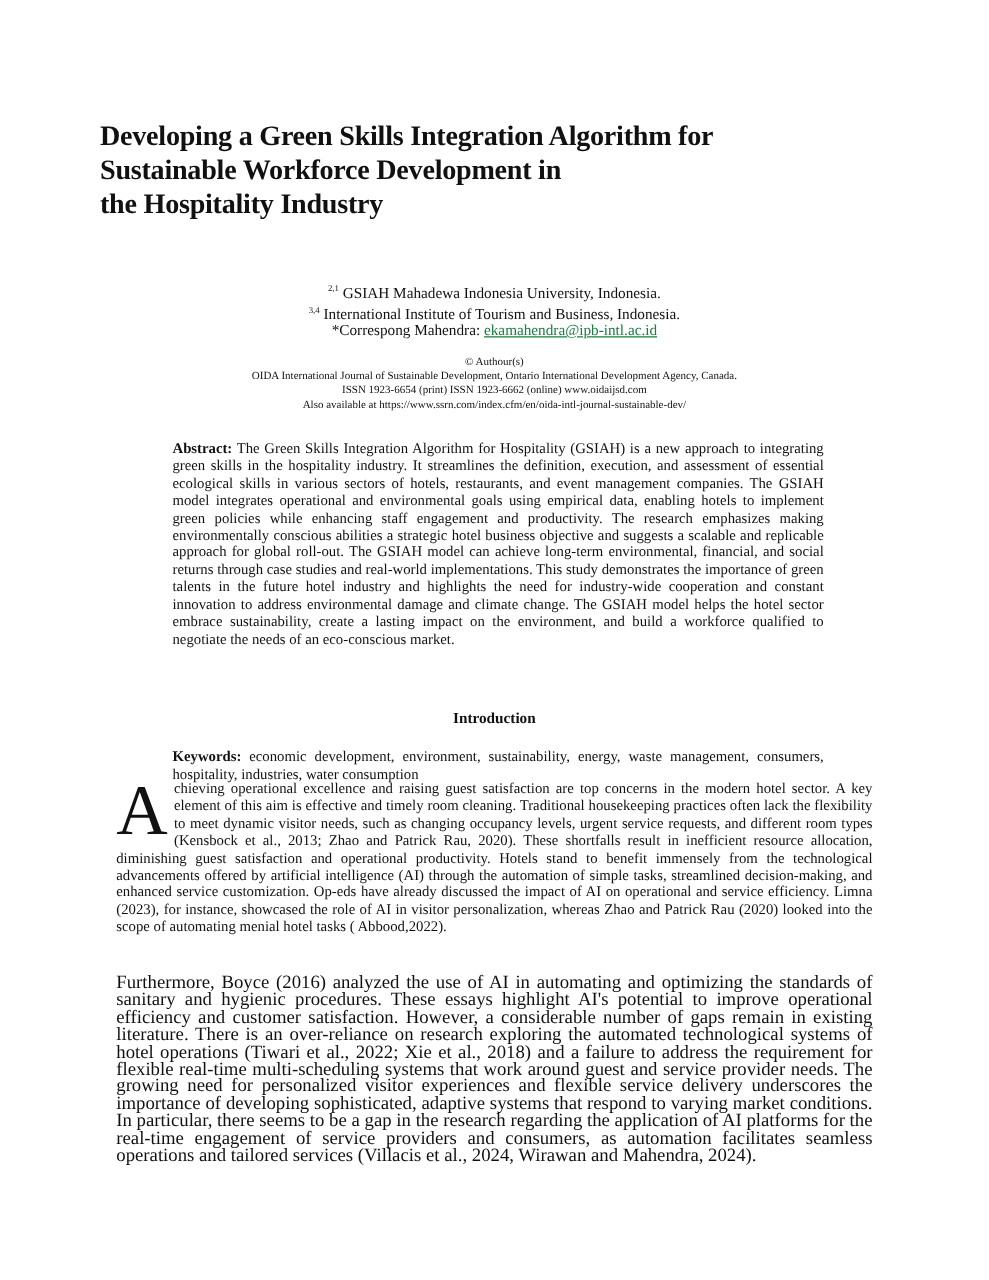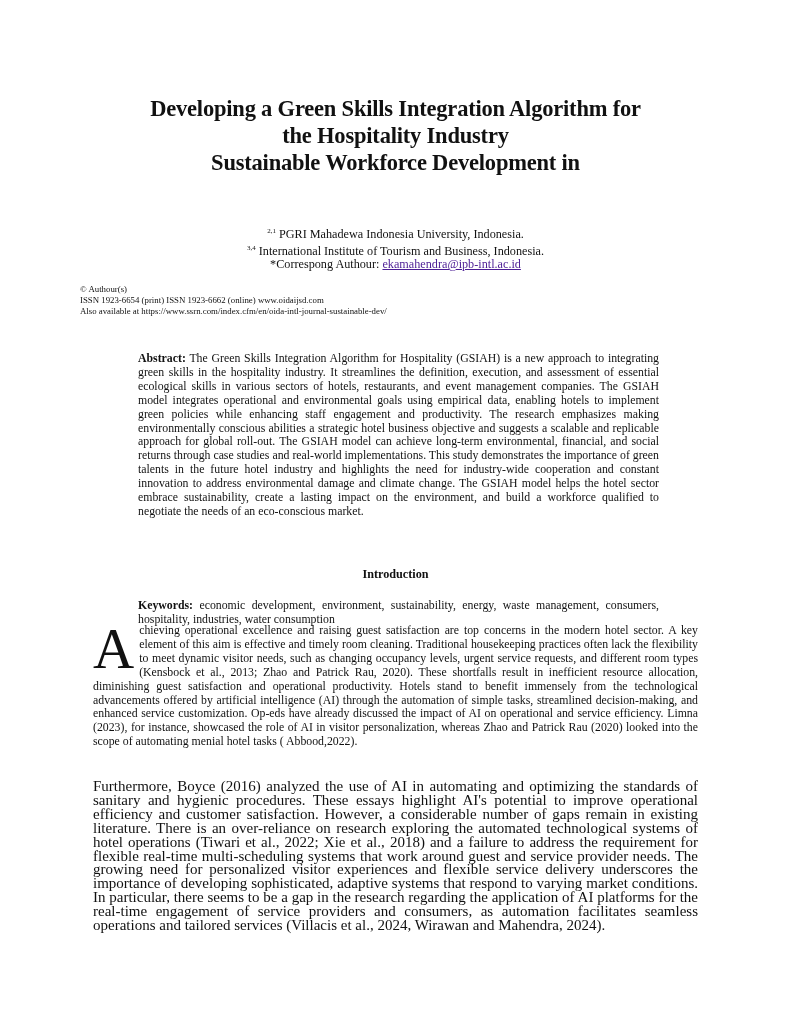--- a/index.html
+++ b/index.html
@@ -1,69 +1,70 @@
 <!DOCTYPE html>
 <html><head>
 <meta charset="utf-8">
 <style>
   html, body { margin: 0; padding: 0; background: #ffffff; }
   body { width: 791px; height: 1024px; position: relative; overflow: hidden; color: #111; font-family: "Liberation Serif", "DejaVu Serif", serif; }
   .page { position: absolute; left: 0; top: 0; width: 791px; height: 1024px; }
 
-  .title { position: absolute; left: 80px; width: 631px; top: 95px; text-align: center; font-weight: bold; font-size: 22.5px; line-height: 27px; letter-spacing: -0.2px; }
+  .title { position: absolute; left: 80px; width: 631px; top: 95px; font-weight: bold; font-size: 22.5px; line-height: 27px; letter-spacing: -0.2px; }
   .title div { white-space: nowrap; }
 
   .authors { position: absolute; left: 80px; width: 631px; top: 188px; text-align: center; font-weight: bold; font-size: 14.6px; line-height: 18.5px; }
   .authors sup { font-size: 8.5px; vertical-align: 6px; font-weight: bold; }
   .affil { position: absolute; left: 80px; width: 631px; top: 225px; text-align: center; font-size: 12.2px; line-height: 13.6px; }
   .affil sup { font-size: 7px; vertical-align: 5px; }
-  .affil a { color: #4c1d95; text-decoration: underline; }
+  .affil a { color: #15803d; text-decoration: underline; }
 
-  .copyright { position: absolute; left: 80px; width: 631px; top: 284px; font-size: 8.8px; line-height: 11.2px; }
+  .copyright { position: absolute; left: 80px; width: 631px; top: 284px; text-align: center; font-size: 8.8px; line-height: 11.2px; }
 
   .abstract { position: absolute; left: 138px; width: 521px; top: 352px; text-align: justify; font-size: 11.8px; line-height: 13.9px; }
   .abstract b { font-weight: bold; }
   .keywords { position: absolute; left: 138px; width: 521px; top: 561px; text-align: justify; font-size: 11.8px; line-height: 13.9px; margin-top: 38px; }
 
   .section-heading { position: absolute; left: 80px; width: 631px; top: 567px; text-align: center; font-weight: bold; font-size: 12.2px; }
 
   .intro { position: absolute; left: 93px; width: 605px; top: 624px; text-align: justify; font-size: 11.8px; line-height: 13.9px; }
   .dropcap { float: left; font-size: 57px; line-height: 44px; margin: 3px 5px 0 0; height: 46px; font-family: "Liberation Serif", "DejaVu Serif", serif; }
   .para2 { position: absolute; left: 93px; width: 605px; top: 780px; text-align: justify; font-size: 15px; line-height: 13.9px; }
 </style>
 </head>
 <body>
 
 <div class="page">
 
   <div class="title">
     <div>Developing a Green Skills Integration Algorithm for</div>
+    <div>Sustainable Workforce Development in</div>
     <div>the Hospitality Industry</div>
-    <div>Sustainable Workforce Development in</div>
   </div>
 
   <div class="authors">
   </div>
 
   <div class="affil">
     <div>
       <sup>2,1</sup>
-      <span>PGRI Mahadewa Indonesia University, Indonesia.</span>
+      <span>GSIAH Mahadewa Indonesia University, Indonesia.</span>
     </div>
     <div>
       <sup>3,4</sup>
       <span>International Institute of Tourism and Business, Indonesia.</span>
     </div>
     <div>
-      <span>*Correspong Authour: </span><a>ekamahendra@ipb-intl.ac.id</a>
+      <span>*Correspong Mahendra: </span><a>ekamahendra@ipb-intl.ac.id</a>
     </div>
   </div>
 
   <div class="copyright">
     <div>© Authour(s)</div>
+    <div>OIDA International Journal of Sustainable Development, Ontario International Development Agency, Canada.</div>
     <div>ISSN 1923-6654 (print) ISSN 1923-6662 (online) www.oidaijsd.com</div>
     <div>Also available at https://www.ssrn.com/index.cfm/en/oida-intl-journal-sustainable-dev/</div>
   </div>
 
   <div class="abstract">
     <b>Abstract:</b><span> The Green Skills Integration Algorithm for Hospitality (GSIAH) is a new approach to integrating green skills in the hospitality industry. It streamlines the definition, execution, and assessment of essential ecological skills in various sectors of hotels, restaurants, and event management companies. The GSIAH model integrates operational and environmental goals using empirical data, enabling hotels to implement green policies while enhancing staff engagement and productivity. The research emphasizes making environmentally conscious abilities a strategic hotel business objective and suggests a scalable and replicable approach for global roll-out. The GSIAH model can achieve long-term environmental, financial, and social returns through case studies and real-world implementations. This study demonstrates the importance of green talents in the future hotel industry and highlights the need for industry-wide cooperation and constant innovation to address environmental damage and climate change. The GSIAH model helps the hotel sector embrace sustainability, create a lasting impact on the environment, and build a workforce qualified to negotiate the needs of an eco-conscious market.</span>
   </div>
 
   <div class="keywords">
     <b>Keywords:</b><span> economic development, environment, sustainability, energy, waste management, consumers, hospitality, industries, water consumption</span>

